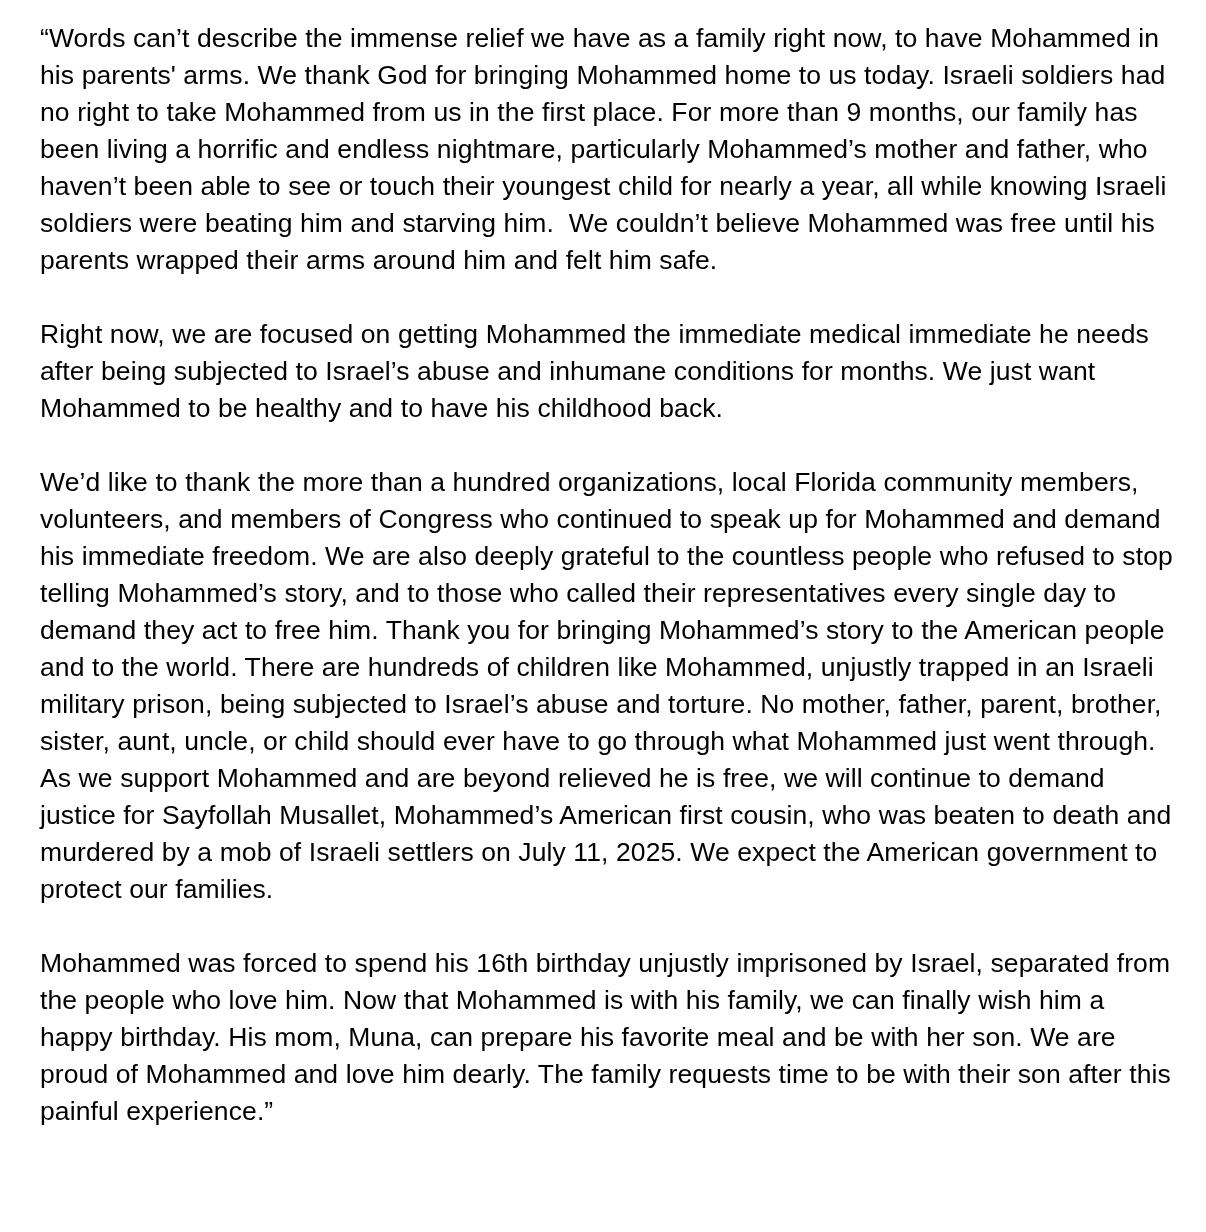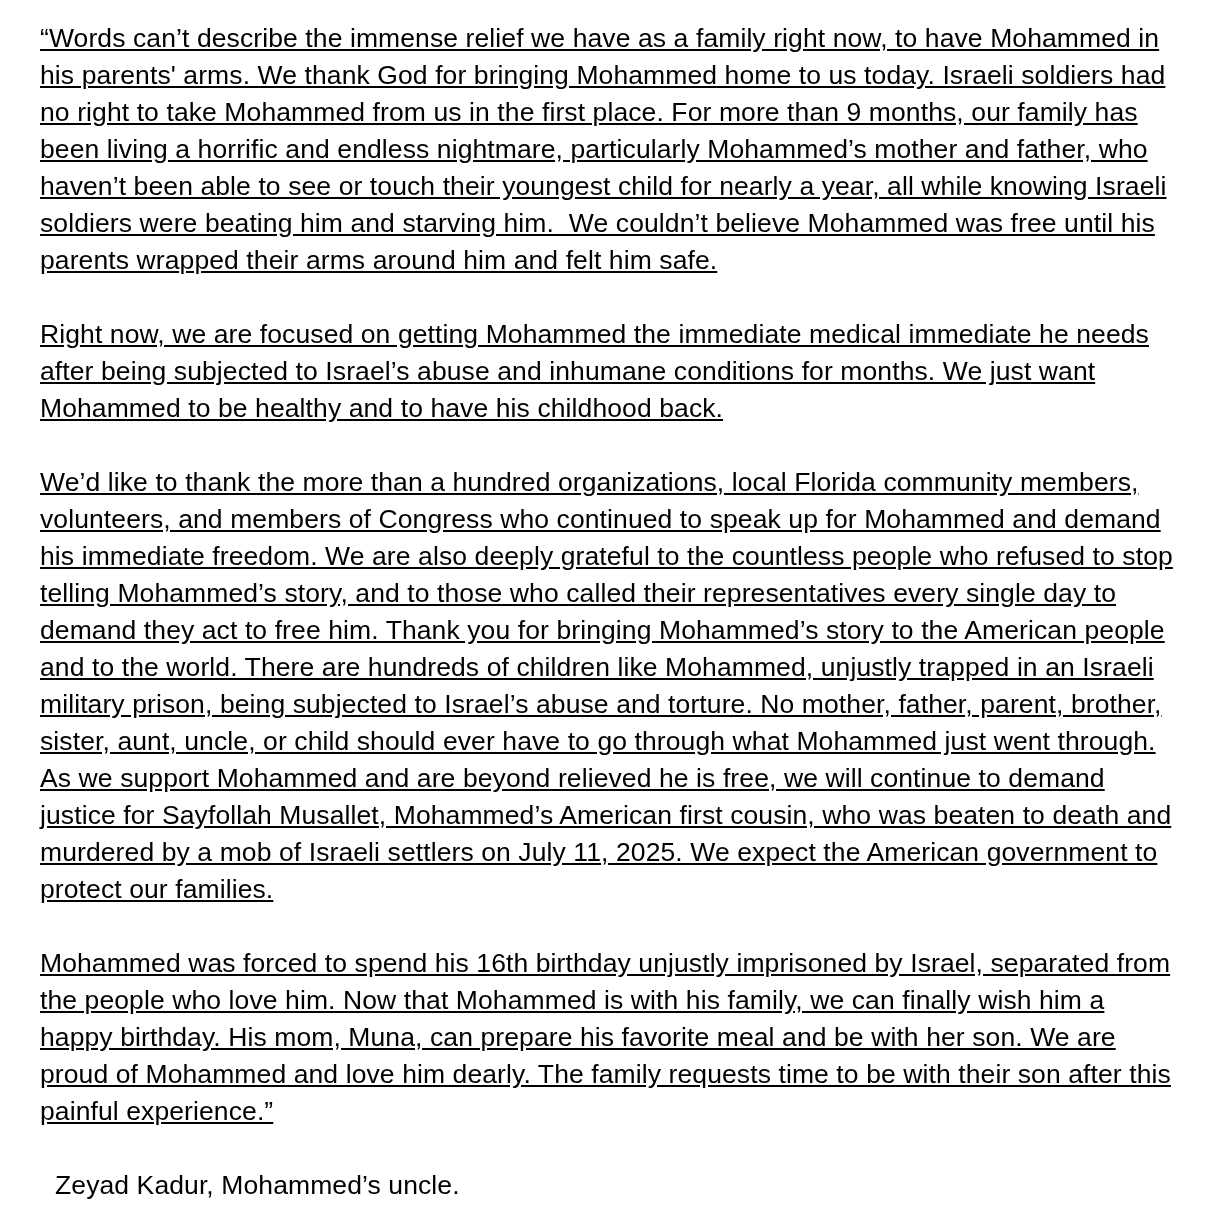--- a/index.html
+++ b/index.html
@@ -17,21 +17,20 @@
       font-size: 26.5px;
       line-height: 37px;
       color: #000000;
       overflow: hidden;
     }
     .para {
       margin: 0 0 37px 0;
       white-space: pre-wrap;
       max-width: 1150px;
       letter-spacing: 0.1px;
-      text-decoration: underline;
     }
     .signature {
       margin: 0;
       padding-left: 15px;
       white-space: pre-wrap;
       letter-spacing: 0.1px;
     }
   </style>
 </head>
 <body>
@@ -57,14 +56,13 @@
 sister, aunt, uncle, or child should ever have to go through what Mohammed just went through.
 As we support Mohammed and are beyond relieved he is free, we will continue to demand
 justice for Sayfollah Musallet, Mohammed’s American first cousin, who was beaten to death and
 murdered by a mob of Israeli settlers on July 11, 2025. We expect the American government to
 protect our families.</p>
   <p class="para">Mohammed was forced to spend his 16th birthday unjustly imprisoned by Israel, separated from
 the people who love him. Now that Mohammed is with his family, we can finally wish him a
 happy birthday. His mom, Muna, can prepare his favorite meal and be with her son. We are
 proud of Mohammed and love him dearly. The family requests time to be with their son after this
 painful experience.”</p>
-  <p class="signature">Zeyad Kadur, Mohammed’s uncle.</p>
 </div>
 
 </body></html>

